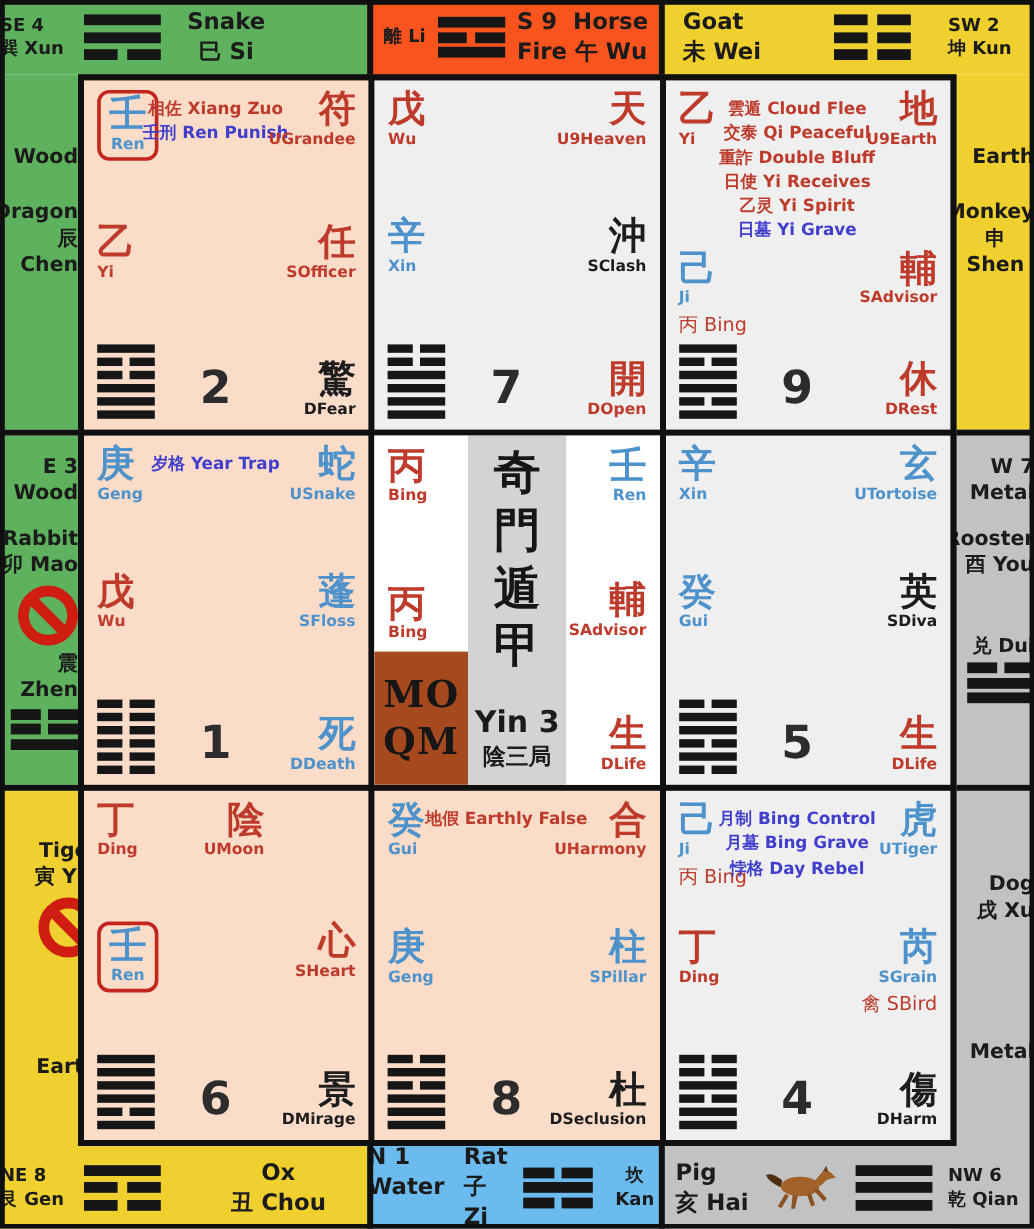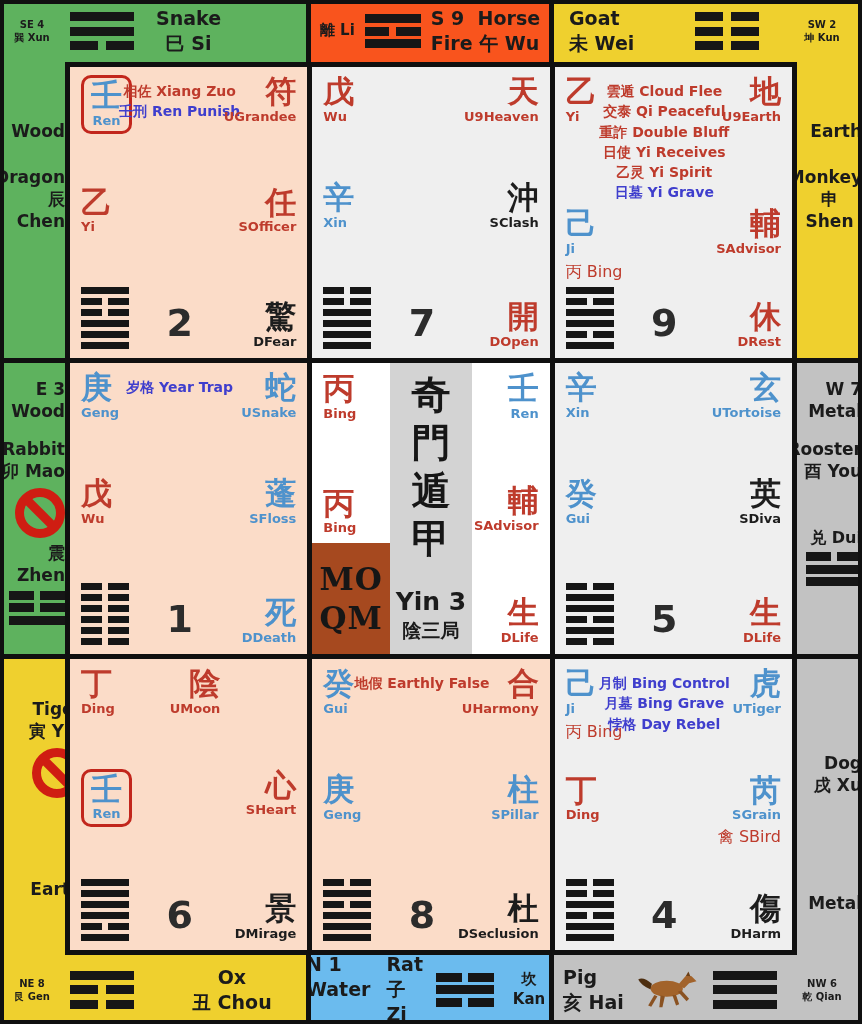--- a/index.html
+++ b/index.html
@@ -21,21 +21,21 @@
   .trigram{width:64px;height:38px}
   .hexagram{width:48px;height:62px}
   .ln{display:flex;justify-content:space-between;height:9px}
   .hexagram .ln{height:7px}
   .ln i{display:block;background:var(--bar);height:100%;width:100%}
   .ln i.h{width:44%}
   
   .no-sign{width:50px;height:50px;border-radius:50%;border:9px solid var(--nored);position:relative;flex:none}
   .no-sign i{position:absolute;top:50%;left:50%;width:40px;height:9px;background:var(--nored);transform:translate(-50%,-50%) rotate(45deg)}
   
-  .corner{width:64px;text-align:center;font-weight:700;font-size:10px;line-height:1.3;flex:none}
+  .corner{width:64px;text-align:left;font-weight:700;font-size:15px;line-height:1.3;flex:none}
   .blabel{font-weight:700;font-size:19px;line-height:1.3;text-align:center}
   .edgecell{position:absolute;display:flex;flex-direction:column;align-items:flex-end;font-weight:700;font-size:17px;line-height:1.3;text-align:center}
   
   .pgrid{position:absolute;left:65px;top:62px;width:732px;height:893px;background:#101010;border:5px solid #101010;
          display:grid;grid-template-columns:repeat(3,1fr);grid-template-rows:repeat(3,1fr);gap:5px;z-index:10}
   .palace{display:flex;flex-direction:column;justify-content:space-between;padding:8px 11px 9px}
   .bg-peach{background:var(--peach)} .bg-gray{background:var(--pgray)}
   .prow{display:grid;grid-template-columns:58px 1fr 76px;align-items:start}
   .prow.pbot{align-items:end;grid-template-columns:58px 1fr 76px}
   .bigchar{font-size:31px;font-weight:700;line-height:1.05}
@@ -284,21 +284,21 @@
           <i class="h"></i>
         </div>
         <div class="ln">
           <i></i>
         </div>
         <div class="ln">
           <i></i>
         </div>
       </div>
   </div>
-  <div class="edgecell" style="left:797px;top:752px;width:65px">
+  <div class="edgecell" style="left:797px;top:726px;width:65px">
     <div>Dog</div>
     <div>戌 Xu</div>
     <div style="margin-top:96px">Metal</div>
   </div>
 
   <div class="pgrid">
     <div class="palace bg-peach">
     <div class="prow ptop">
       <div class="stemwrap">
     <div class="stem boxed c-blue">

